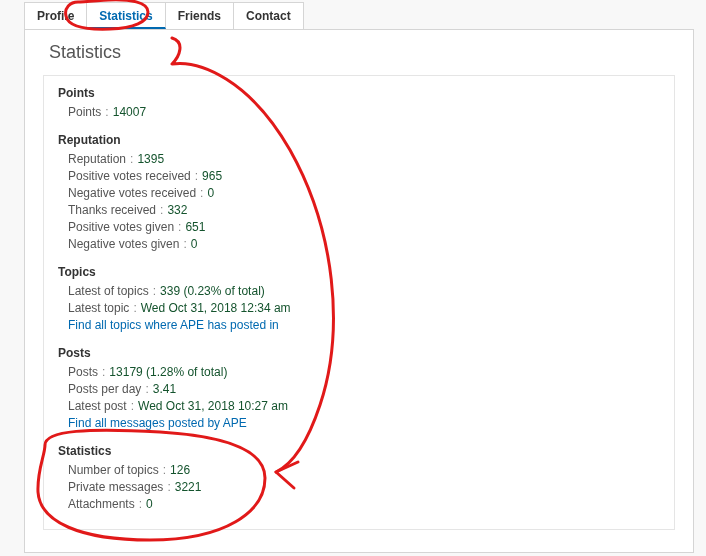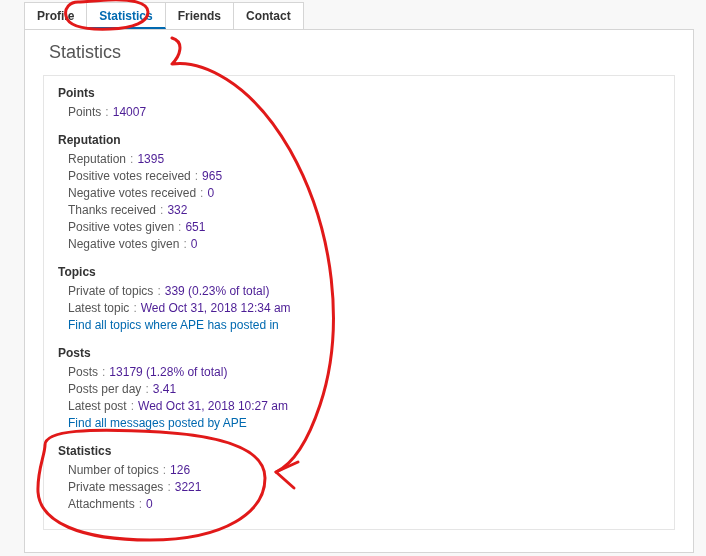--- a/index.html
+++ b/index.html
@@ -66,21 +66,21 @@
   }
   .section-title:first-child { margin-top: 0; }
   .row {
     margin-left: 10px;
     line-height: 17px;
     color: #555;
     font-size: 12px;
   }
   .row .label { color: #555; }
   .row .sep { color: #888; margin: 0 4px; }
-  .row .val { color: #4c1d95; margin-top: 12px; }
+  .row .val { color: #14532d; margin-top: 12px; }
   .link {
     color: #0069b0;
     cursor: pointer;
   }
   
   svg.annot {
     position: absolute;
     left: 0; top: 0;
     width: 706px; height: 556px;
     pointer-events: none;
@@ -121,21 +121,21 @@
       </div>
       <div class="row">
         <span class="label">Positive votes given</span><span class="sep">:</span><span class="val">651</span>
       </div>
       <div class="row">
         <span class="label">Negative votes given</span><span class="sep">:</span><span class="val">0</span>
       </div>
 
       <div class="section-title">Topics</div>
       <div class="row">
-        <span class="label link">Private of topics</span><span class="sep">:</span><span class="val">339 (0.23% of total)</span>
+        <span class="label link">Latest of topics</span><span class="sep">:</span><span class="val">339 (0.23% of total)</span>
       </div>
       <div class="row">
         <span class="label">Latest topic</span><span class="sep">:</span><span class="val">Wed Oct 31, 2018 12:34 am</span>
       </div>
       <div class="row">
         <span class="link">Find all topics where APE has posted in</span>
       </div>
 
       <div class="section-title">Posts</div>
       <div class="row">

